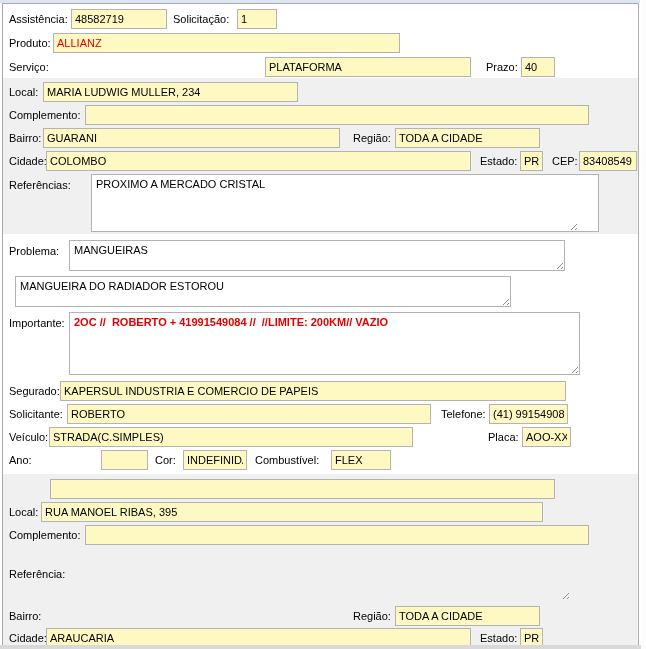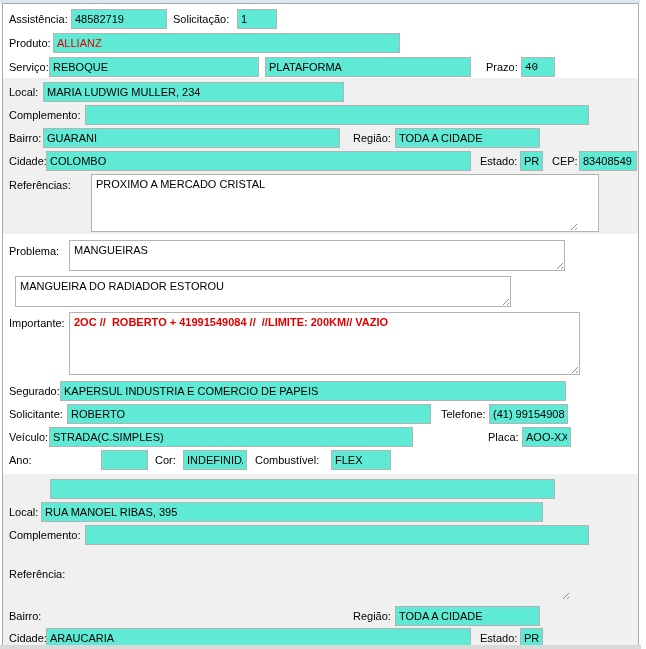--- a/index.html
+++ b/index.html
@@ -16,21 +16,21 @@
     border-left:1px solid #a9a9a9;border-right:1px solid #b5adad;
     border-top:1px solid #a9a9a9;border-bottom:1px solid #a9a9a9;
     box-sizing:border-box;background:#ffffff;
   }
   .section{position:absolute;left:0;width:635px;}
   .sec-white{background:#ffffff;}
   .sec-gray{background:#f0f0f0;}
   .lbl{position:absolute;height:20px;line-height:20px;white-space:nowrap;color:#000;}
   .lbl-top{line-height:16px;}
   .inp{
-    position:absolute;height:20px;border:1px solid #b3b3b3;background:#5eead4;
+    position:absolute;height:20px;border:1px solid #b3b3b3;background:#fef9c3;
     font-family:"Liberation Sans",sans-serif;font-size:11px;color:#000;
     padding:0 3px;box-sizing:border-box;outline:none;
   }
   .ta{
     position:absolute;border:1px solid #b3b3b3;background:#fff;
     font-family:"Liberation Sans",sans-serif;font-size:11px;line-height:1.35;color:#000;
     padding:2px 4px;box-sizing:border-box;resize:none;overflow:hidden;outline:none;
   }
   .red{color:#e10000;}
   .grip{
@@ -50,29 +50,28 @@
   <div class="section sec-white" style="top:0;height:66px;">
     <span class="lbl" style="left:6px;top:5px;">Assistência:</span>
     <input class="inp" style="left: 68px; top: 5px; width: 96px;" value="48582719">
     <span class="lbl" style="left:170px;top:5px;">Solicitação:</span>
     <input class="inp" style="left: 234px; top: 5px; width: 40px;" value="1">
 
     <span class="lbl" style="left:6px;top:29px;">Produto:</span>
     <input class="inp red" style="left: 50px; top: 29px; width: 347px;" value="ALLIANZ">
 
     <span class="lbl" style="left:6px;top:53px;">Serviço:</span>
-    <input class="inp" style="left: 46px; top: 53px; width: 210px;" value="REBOQUE">
     <input class="inp" style="left: 262px; top: 53px; width: 206px;" value="PLATAFORMA">
     <span class="lbl" style="left:483px;top:53px;">Prazo:</span>
-    <input class="inp" style="left: 518px; top: 53px; width: 34px; font-family: Liberation Mono, monospace;" value="40">
+    <input class="inp" style="left: 518px; top: 53px; width: 34px;" value="40">
   </div>
 
   <div class="section sec-gray" style="top:74px;height:156px;">
     <span class="lbl" style="left:6px;top:4px;">Local:</span>
-    <input class="inp" style="left: 40px; top: 4px; width: 301px;" value="MARIA LUDWIG MULLER, 234">
+    <input class="inp" style="left: 40px; top: 4px; width: 255px;" value="MARIA LUDWIG MULLER, 234">
 
     <span class="lbl" style="left:6px;top:27px;">Complemento:</span>
     <input class="inp" style="left: 82px; top: 27px; width: 504px;" value="">
 
     <span class="lbl" style="left:6px;top:50px;">Bairro:</span>
     <input class="inp" style="left: 40px; top: 50px; width: 297px;" value="GUARANI">
     <span class="lbl" style="left:350px;top:50px;">Região:</span>
     <input class="inp" style="left: 392px; top: 50px; width: 145px;" value="TODA A CIDADE">
 
     <span class="lbl" style="left:6px;top:73px;">Cidade:</span>

